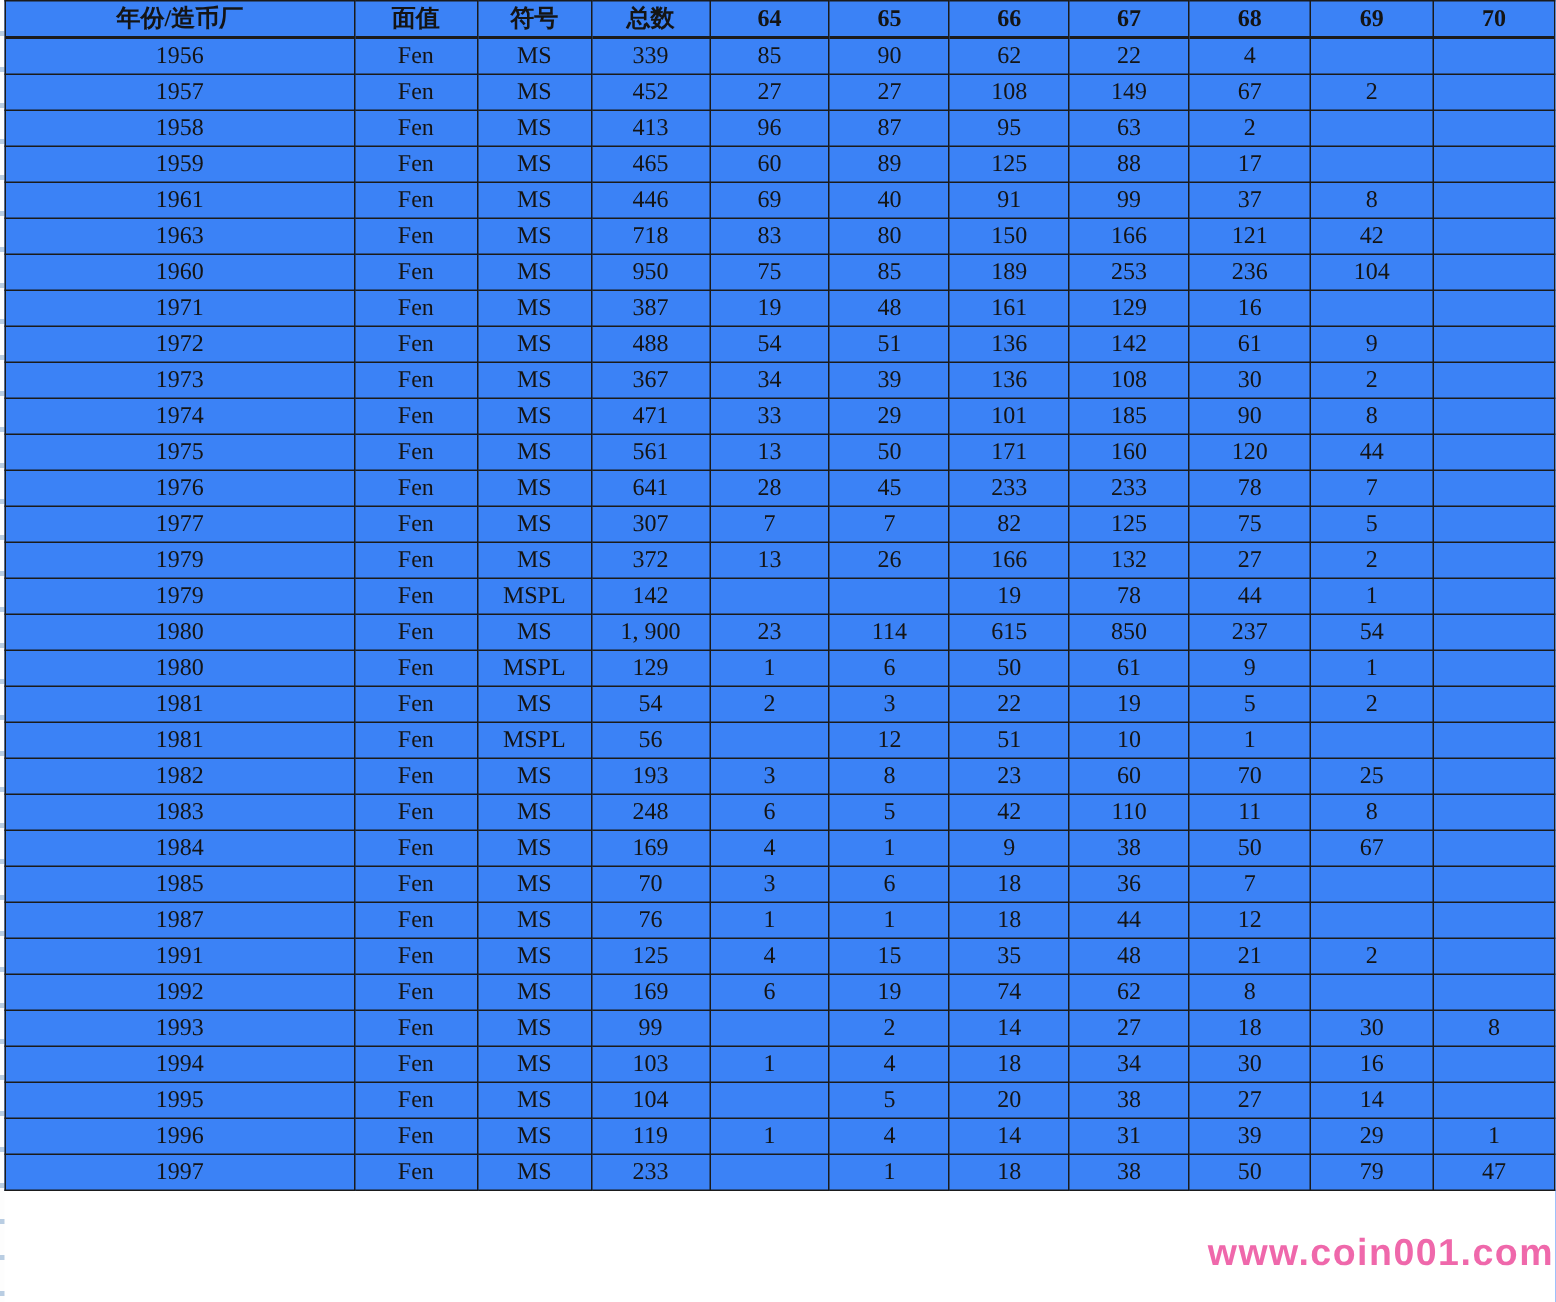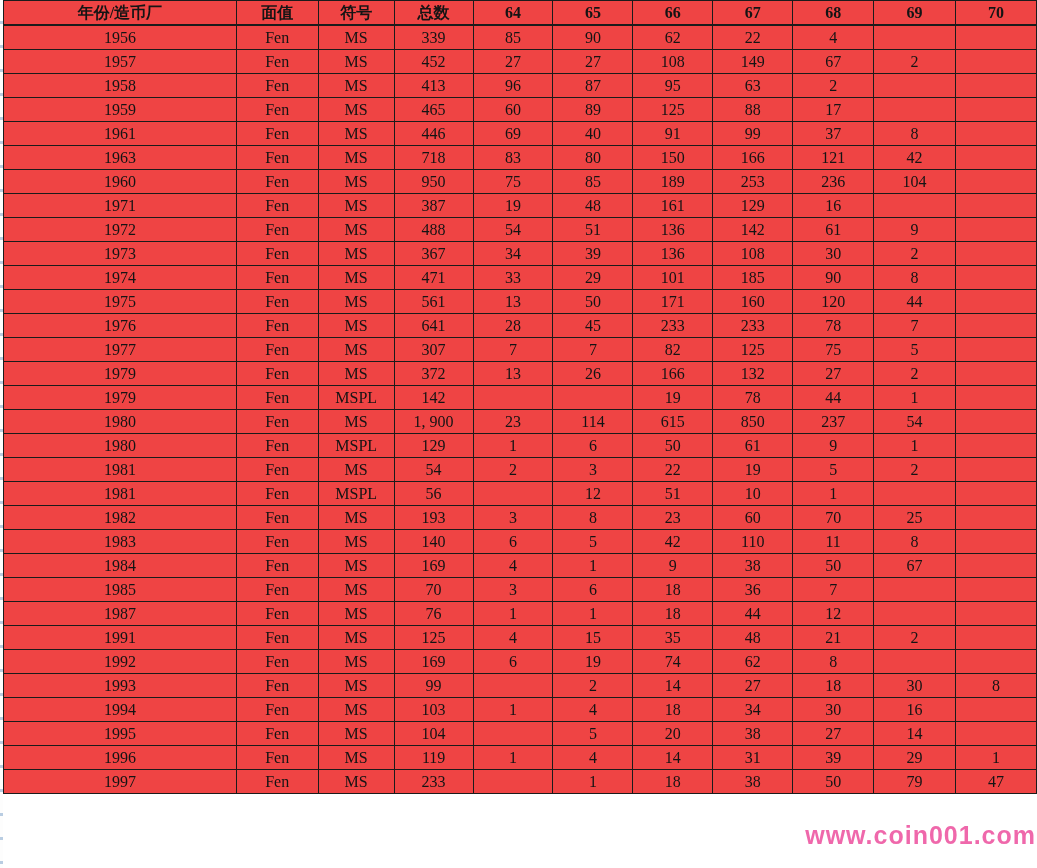--- a/index.html
+++ b/index.html
@@ -12,21 +12,21 @@
   }
   
   .edge-strip {
     position: absolute; left: 0; top: 0; width: 3px; height: 868px;
     background: repeating-linear-gradient(180deg,
       #fdfdfd 0px, #fdfdfd 21px,
       #b9cde2 21px, #b9cde2 24px);
     z-index: 0;
   }
   .sheet { position: absolute; left: 3px; top: 0; z-index: 1; }
-  table { border-collapse: collapse; table-layout: fixed; background: #ef4444; }
+  table { border-collapse: collapse; table-layout: fixed; background: #3b82f6; }
   th, td {
     border: 1px solid #1b1b1b;
     height: 23px; line-height: 23px;
     padding: 0;
     text-align: center; vertical-align: middle;
     font-size: 16px; color: #141414;
     white-space: nowrap; overflow: hidden;
   }
   thead th { font-weight: 700; border-bottom-width: 2px; }
   col.c0 { width: 233px; }
@@ -358,21 +358,21 @@
           <td>23</td>
           <td>60</td>
           <td>70</td>
           <td>25</td>
           <td></td>
         </tr>
         <tr>
           <td>1983</td>
           <td>Fen</td>
           <td>MS</td>
-          <td>140</td>
+          <td>248</td>
           <td>6</td>
           <td>5</td>
           <td>42</td>
           <td>110</td>
           <td>11</td>
           <td>8</td>
           <td></td>
         </tr>
         <tr>
           <td>1984</td>

